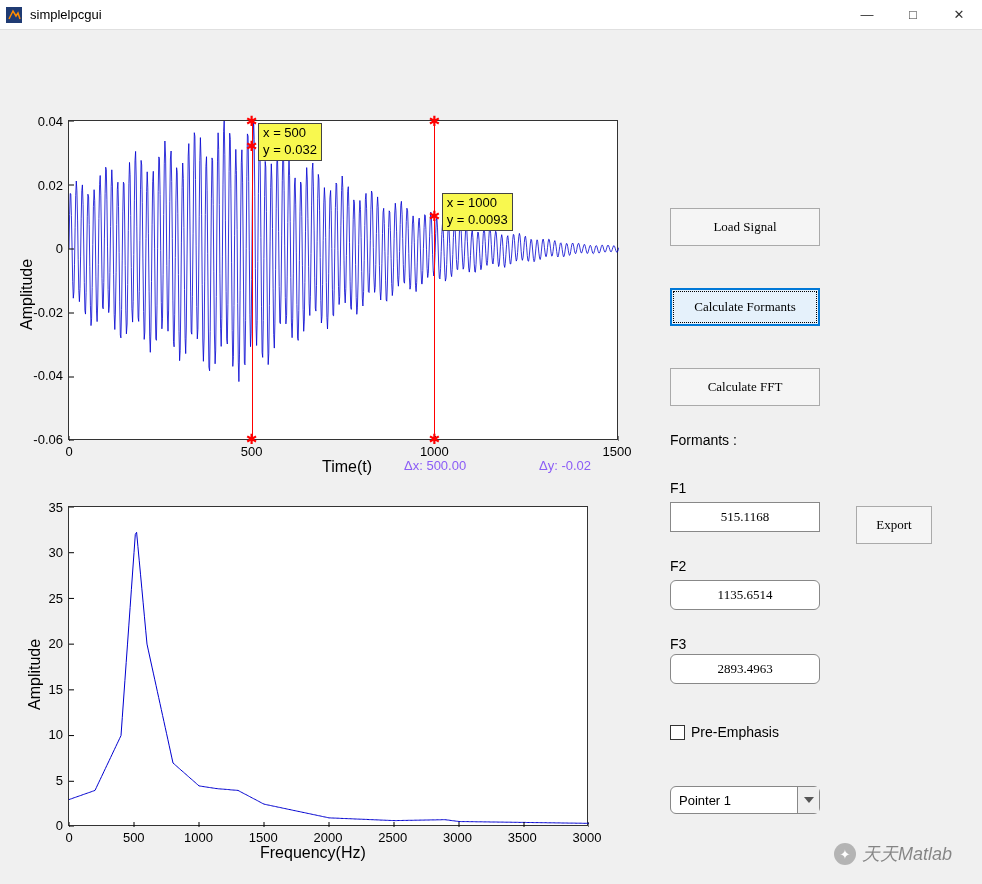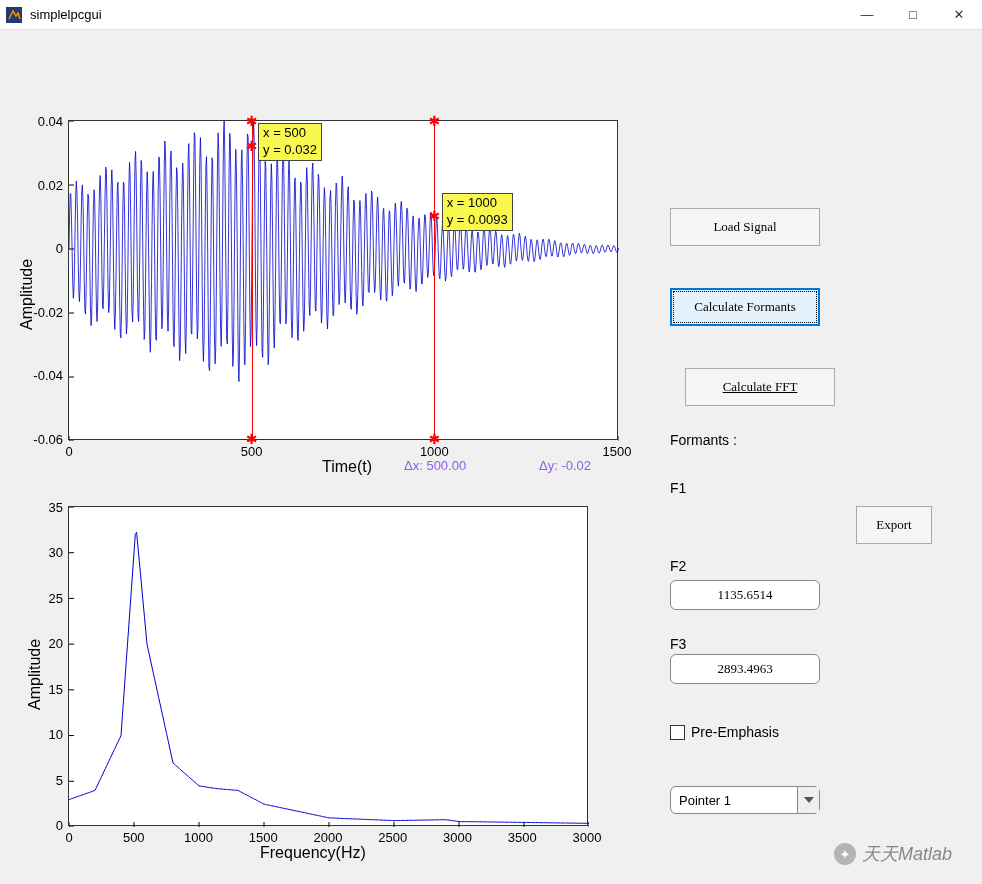--- a/index.html
+++ b/index.html
@@ -243,25 +243,26 @@
     <span class="xtick" style="left:62.5%">2500</span>
     <span class="xtick" style="left:75%">3000</span>
     <span class="xtick" style="left:87.5%">3500</span>
     <span class="xtick" style="left:100%">3000</span>
   </div>
   <span class="axis-label vert" style="left:26px; top:680px;">Amplitude</span>
   <span class="axis-label" style="left:260px; top:814px;">Frequency(Hz)</span>
 
   <button class="btn" style="left:670px; top:178px;">Load Signal</button>
   <button class="btn focused" style="left:670px; top:258px;">Calculate Formants</button>
-  <button class="btn" style="left:685px; top:338px;text-decoration:underline;">Calculate FFT</button>
+  <button class="btn" style="left:670px; top:338px;">Calculate FFT</button>
 
   <span class="label" style="left:670px; top:402px;">Formants :</span>
 
   <span class="label" style="left:670px; top:450px;">F1</span>
+  <div class="field" style="left:670px; top:472px;">515.1168</div>
 
   <span class="label" style="left:670px; top:528px;">F2</span>
   <div class="field" style="left:670px; top:550px;border-radius:6px;">1135.6514</div>
 
   <span class="label" style="left:670px; top:606px;">F3</span>
   <div class="field" style="left:670px; top:624px;border-radius:6px;">2893.4963</div>
 
   <button class="btn" style="left:856px; top:476px; width:76px;">Export</button>
 
   <div class="checkbox" style="left:670px; top:694px;">

